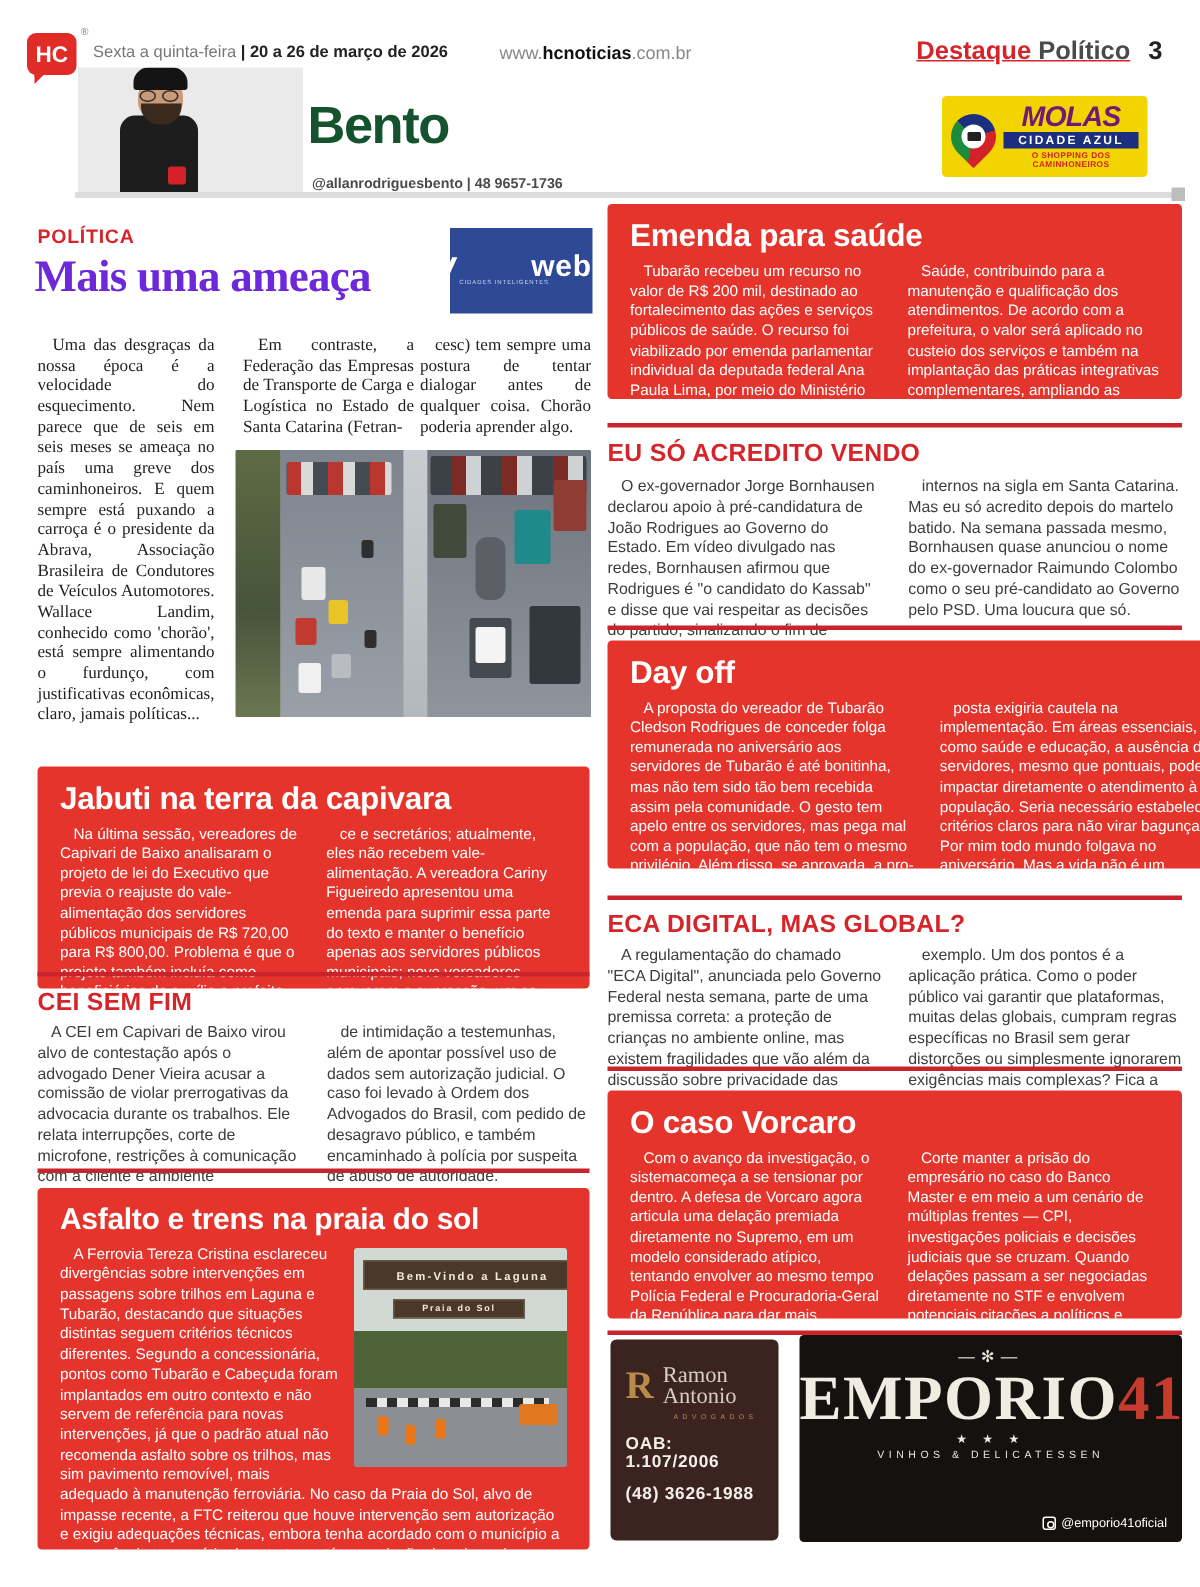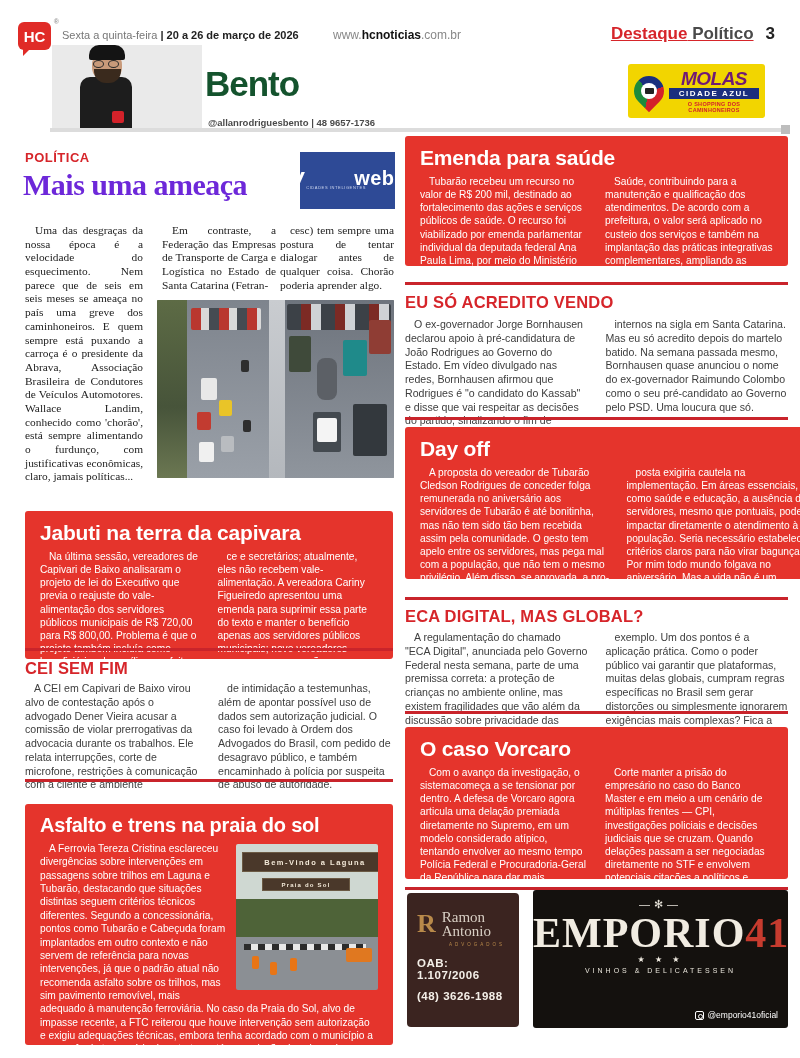--- a/index.html
+++ b/index.html
@@ -220,21 +220,21 @@
   </div>
 
   <div class="abs sep" style="left:25px; top:648px; width:368px;"></div>
   <div class="abs red-heading" style="left:25px; top:659px;">CEI SEM FIM</div>
   <div class="abs news-cols" style="left:25px; top:682px; width:368px;">
     <p>A CEI em Capivari de Baixo virou alvo de contestação após o advogado Dener Vieira acusar a comissão de violar prerrogativas da advocacia durante os trabalhos. Ele relata interrupções, corte de microfone, restrições à comunicação com a cliente e ambiente</p>
     <p>de intimidação a testemunhas, além de apontar possível uso de dados sem autorização judicial. O caso foi levado à Ordem dos Advogados do Brasil, com pedido de desagravo público, e também encaminhado à polícia por suspeita de abuso de autoridade.</p>
   </div>
   <div class="abs sep" style="left:25px; top:779px; width:368px;"></div>
 
-  <div class="abs redbox" style="left:25px; top:792px; width:368px; height:241px;margin-top:12px;">
+  <div class="abs redbox" style="left:25px; top:792px; width:368px; height:241px;">
     <h2 style="font-size:20px;">Asfalto e trens na praia do sol</h2>
     <div class="laguna">
       <div class="sign1">Bem-Vindo a Laguna</div>
       <div class="sign2">Praia do Sol</div>
       <div class="barrier"></div>
       <div class="worker" style="left:16px; top:112px;"></div>
       <div class="worker" style="left:34px; top:118px;"></div>
       <div class="worker" style="left:54px; top:114px;"></div>
       <div class="ltruck"></div>
     </div>

